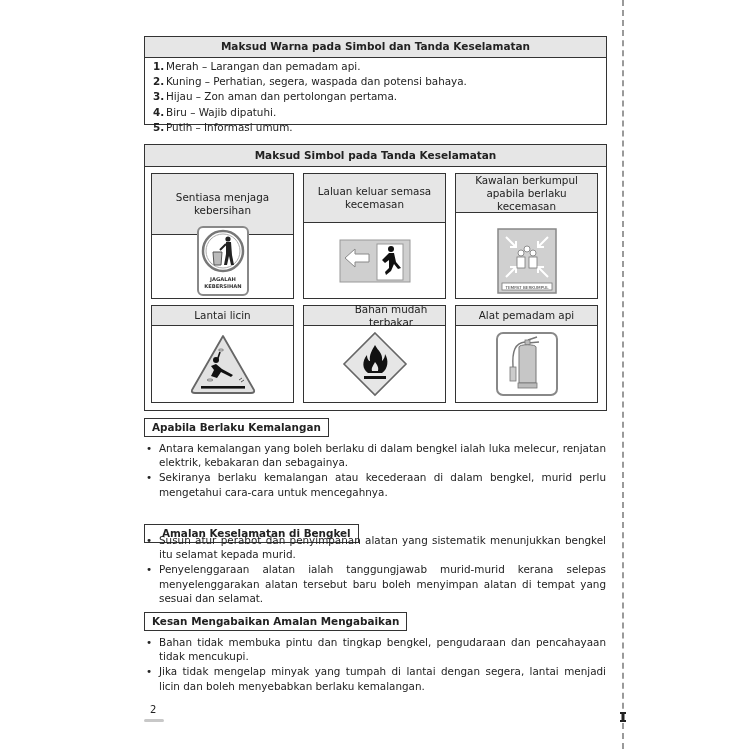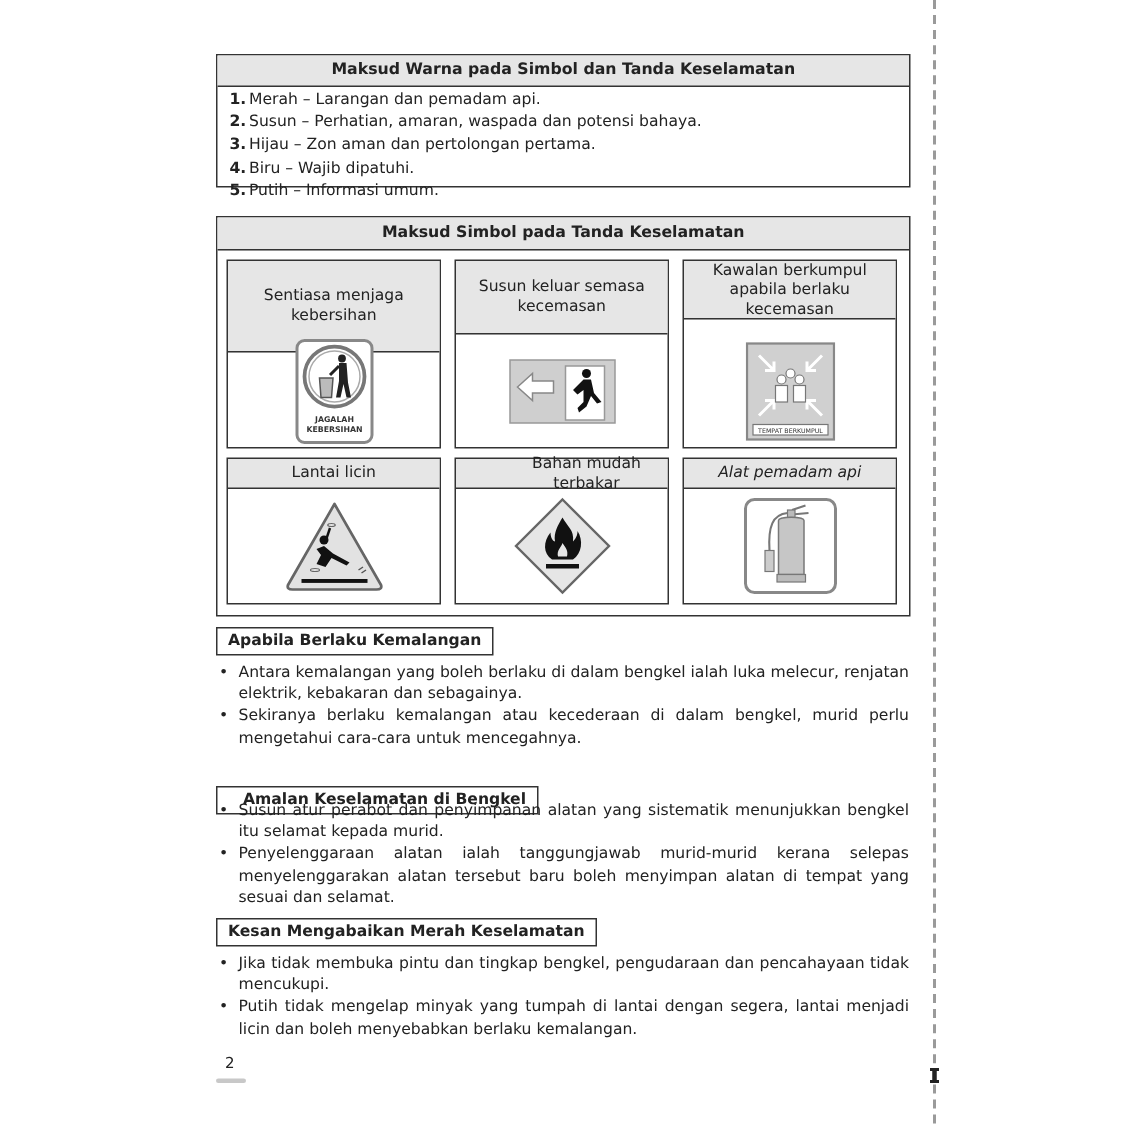--- a/index.html
+++ b/index.html
@@ -26,21 +26,21 @@
   .dash-line { position:absolute; left:622px; top:0; width:0; height:749px; border-left:2px dashed #9a9a9a; }
   .marker { position:absolute; left:619px; top:712px; width:8px; height:10px; }
 </style>
 </head>
 <body>
 
 <div class="box" style="left:144px; top:36px; width:463px; height:89px;">
   <div class="box-head" style="height:21px; line-height:19px;">Maksud Warna pada Simbol dan Tanda Keselamatan</div>
   <ul class="color-list">
     <li><span class="num">1.</span><span>Merah – Larangan dan pemadam api.</span></li>
-    <li><span class="num">2.</span><span>Susun – Perhatian, amaran, waspada dan potensi bahaya.</span></li>
+    <li><span class="num">2.</span><span>Kuning – Perhatian, segera, waspada dan potensi bahaya.</span></li>
     <li><span class="num">3.</span><span>Hijau – Zon aman dan pertolongan pertama.</span></li>
     <li><span class="num">4.</span><span>Biru – Wajib dipatuhi.</span></li>
     <li><span class="num">5.</span><span>Putih – Informasi umum.</span></li>
   </ul>
 </div>
 
 <div class="box" style="left:144px; top:144px; width:463px; height:267px;">
   <div class="box-head" style="height:22px; line-height:20px;">Maksud Simbol pada Tanda Keselamatan</div>
 
   <div class="cell" style="left:6px; top:28px; width:143px; height:126px;">
@@ -54,21 +54,21 @@
         <path d="M30 17 L35 17 L36 30 L38 40 L35 40 L33 31 L31 40 L28 40 L30 29 Z" fill="#222"></path>
         <path d="M30 19 L24 25" stroke="#222" stroke-width="2"></path>
         <path d="M17 27 L26 27 L25 40 L18 40 Z" fill="#bbb" stroke="#555" stroke-width="1"></path>
         <text x="27" y="56" font-size="5.2" text-anchor="middle" font-family="DejaVu Sans, sans-serif" font-weight="bold" fill="#333">JAGALAH</text>
         <text x="27" y="63" font-size="5.2" text-anchor="middle" font-family="DejaVu Sans, sans-serif" font-weight="bold" fill="#333">KEBERSIHAN</text>
       </svg>
     </div>
   </div>
 
   <div class="cell" style="left:158px; top:28px; width:143px; height:126px;">
-    <div class="cell-label" style="height:49px;">Susun keluar semasa kecemasan</div>
+    <div class="cell-label" style="height:49px;">Laluan keluar semasa kecemasan</div>
     <div class="cell-img" style="top:49px;">
       <svg width="72" height="50" viewBox="0 0 72 50">
         <rect x="1" y="4" width="70" height="42" fill="#cfcfcf" stroke="#999" stroke-width="1"></rect>
         <path d="M6 22 L16 13 L16 18 L30 18 L30 26 L16 26 L16 31 Z" fill="#fff" stroke="#888" stroke-width="1"></path>
         <rect x="38" y="8" width="26" height="36" fill="#fff" stroke="#999" stroke-width="1"></rect>
         <circle cx="52" cy="13" r="3" fill="#111"></circle>
         <path d="M50 17 L55 17 L57 26 L62 32 L59 33 L55 28 L52 35 L47 39 L46 36 L50 32 L50 24 L46 27 L43 24 Z" fill="#111"></path>
       </svg>
     </div>
   </div>
@@ -119,21 +119,21 @@
       <svg width="66" height="66" viewBox="0 0 66 66">
         <path d="M33 2 L64 33 L33 64 L2 33 Z" fill="#e6e6e6" stroke="#666" stroke-width="1.6"></path>
         <path d="M33 14 C36 20 41 22 40 30 C43 27 43 24 43 23 C47 29 46 38 40 42 L26 42 C20 38 20 30 25 24 C25 28 27 30 28 30 C27 24 30 19 33 14 Z" fill="#111"></path>
         <path d="M30 40 C29 36 32 34 33 31 C35 34 37 36 36 40 Z" fill="#e6e6e6"></path>
         <rect x="22" y="45" width="22" height="3" fill="#111"></rect>
       </svg>
     </div>
   </div>
 
   <div class="cell" style="left:310px; top:160px; width:143px; height:98px;">
-    <div class="cell-label" style="height:20px;font-style:italic;">Alat pemadam api</div>
+    <div class="cell-label" style="height:20px;">Alat pemadam api</div>
     <div class="cell-img" style="top:20px;">
       <svg width="64" height="66" viewBox="0 0 64 66">
         <rect x="2" y="2" width="60" height="62" rx="6" fill="#fff" stroke="#888" stroke-width="2"></rect>
         <path d="M33 9 L42 6 M33 12 L44 11" stroke="#777" stroke-width="1.4" fill="none"></path>
         <rect x="30" y="9" width="5" height="5" fill="#bbb" stroke="#777" stroke-width="0.8"></rect>
         <path d="M24 16 C24 13 41 13 41 16 L41 52 L24 52 Z" fill="#c6c6c6" stroke="#777" stroke-width="1"></path>
         <rect x="23" y="52" width="19" height="5" fill="#bbb" stroke="#777" stroke-width="0.8"></rect>
         <path d="M30 11 C20 12 17 20 18 36" stroke="#777" stroke-width="1.4" fill="none"></path>
         <rect x="15" y="36" width="6" height="14" fill="#ccc" stroke="#777" stroke-width="0.8"></rect>
       </svg>
@@ -146,24 +146,24 @@
   <li>Antara kemalangan yang boleh berlaku di dalam bengkel ialah luka melecur, renjatan elektrik, kebakaran dan sebagainya.</li>
   <li>Sekiranya berlaku kemalangan atau kecederaan di dalam bengkel, murid perlu mengetahui cara-cara untuk mencegahnya.</li>
 </ul>
 
 <div class="sec-head" style="left:144px; top:524px; height:19px;padding-left:17px;">Amalan Keselamatan di Bengkel</div>
 <ul class="bullets" style="top:533px;">
   <li>Susun atur perabot dan penyimpanan alatan yang sistematik menunjukkan bengkel itu selamat kepada murid.</li>
   <li>Penyelenggaraan alatan ialah tanggungjawab murid-murid kerana selepas menyelenggarakan alatan tersebut baru boleh menyimpan alatan di tempat yang sesuai dan selamat.</li>
 </ul>
 
-<div class="sec-head" style="left:144px; top:612px; height:19px;">Kesan Mengabaikan Merah Keselamatan</div>
+<div class="sec-head" style="left:144px; top:612px; height:19px;">Kesan Mengabaikan Amalan Mengabaikan</div>
 <ul class="bullets" style="top:635px;">
-  <li>Jika tidak membuka pintu dan tingkap bengkel, pengudaraan dan pencahayaan tidak mencukupi.</li>
-  <li>Putih tidak mengelap minyak yang tumpah di lantai dengan segera, lantai menjadi licin dan boleh menyebabkan berlaku kemalangan.</li>
+  <li>Bahan tidak membuka pintu dan tingkap bengkel, pengudaraan dan pencahayaan tidak mencukupi.</li>
+  <li>Jika tidak mengelap minyak yang tumpah di lantai dengan segera, lantai menjadi licin dan boleh menyebabkan berlaku kemalangan.</li>
 </ul>
 
 <div class="page-num">2</div>
 <div class="page-bar"></div>
 
 <div class="dash-line"></div>
 <svg class="marker" viewBox="0 0 8 10">
   <rect x="1" y="0" width="6" height="2" fill="#222"></rect>
   <rect x="2.5" y="2" width="3" height="6" fill="#222"></rect>
   <rect x="1" y="8" width="6" height="2" fill="#222"></rect>

